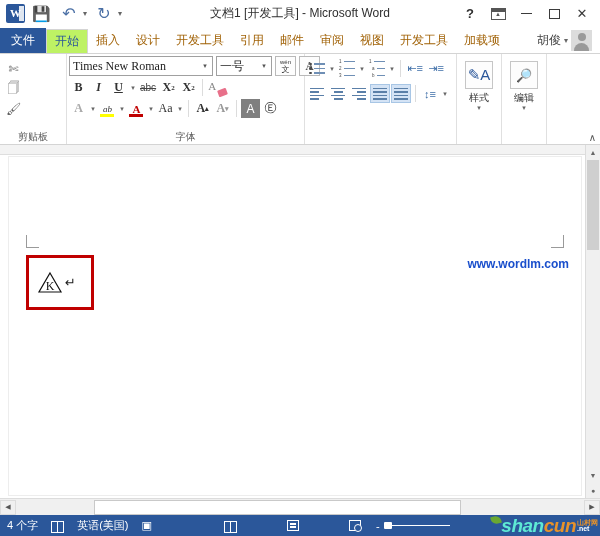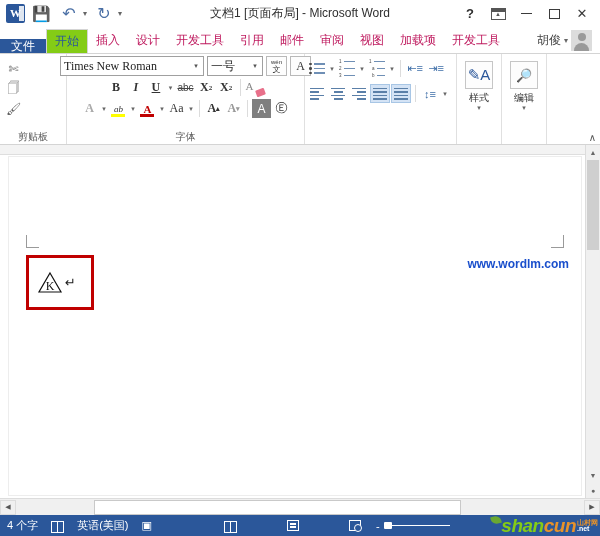--- a/index.html
+++ b/index.html
@@ -79,32 +79,32 @@
 
   
   .tabstrip {
     height: 25px; flex: 0 0 25px;
     display: flex; align-items: flex-end;
     background: #ffffff;
     position: relative;
   }
   .tab-file {
     background: #2b579a; color: #fff;
-    height: 14px; padding: 0 11px;
+    height: 25px; padding: 0 11px;
     display: flex; align-items: center;
     font-size: 12px;
   }
   .tab {
     height: 25px; padding: 0 8px;
     display: flex; align-items: center;
-    font-size: 12px; color: #be185d;
+    font-size: 12px; color: #a16207;
     background: transparent;
   }
   .tab.active {
-    background: #84cc16; color: #2b579a;
+    background: #bef264; color: #2b579a;
     border-left: 1px solid #d4d4d4;
     border-right: 1px solid #d4d4d4;
     border-top: 1px solid #d4d4d4;
     height: 24px;
   }
   .tabstrip-right {
     margin-left: auto; display: flex; align-items: center;
     gap: 3px; padding-right: 8px; padding-bottom: 2px;
   }
   .username { font-size: 12px; color: #444; }
@@ -408,21 +408,21 @@
     <div class="qat">
       <div class="wordlogo">
           <span>W</span>
         </div>
       <div class="qicon save">💾</div>
       <div class="qicon undo">↶</div>
       <div class="qsmall">▾</div>
       <div class="qicon redo">↻</div>
       <div class="qsmall">▾</div>
     </div>
-    <div class="title-text">文档1 [页面布局] - Microsoft Word</div>
+    <div class="title-text">文档1 [开发工具] - Microsoft Word</div>
     <div class="winbtns">
       <div class="winbtn help">?</div>
       <div class="winbtn ribbonopt">
         <div class="ribopt-box"></div>
       </div>
       <div class="winbtn">
         <div class="minbtn-glyph"></div>
       </div>
       <div class="winbtn">
         <div class="maxbtn-glyph"></div>
@@ -434,22 +434,22 @@
   <div class="tabstrip">
     <div class="tab-file">文件</div>
     <div class="tab active">开始</div>
     <div class="tab">插入</div>
     <div class="tab">设计</div>
     <div class="tab">开发工具</div>
     <div class="tab">引用</div>
     <div class="tab">邮件</div>
     <div class="tab">审阅</div>
     <div class="tab">视图</div>
+    <div class="tab">开发工具</div>
     <div class="tab">加载项</div>
-    <div class="tab">开发工具</div>
     <div class="tabstrip-right">
       <span class="username">胡俊</span>
       <span class="caret">▾</span>
       <div class="avatar-wrap">
         <div class="avatar-head"></div>
         <div class="avatar-body"></div>
       </div>
     </div>
   </div>
 
@@ -460,21 +460,21 @@
         <div class="clip-small-col">
           <div class="smallbtn">✄</div>
           <div class="smallbtn">🗍</div>
           <div class="smallbtn">🖌</div>
         </div>
       </div>
       <div class="rgroup-label">剪贴板</div>
     </div>
 
     <div class="rgroup g-font">
-      <div class="rgroup-body" style="flex-direction:column; align-items:center; padding:0;">
+      <div class="rgroup-body" style="flex-direction:column; align-items:flex-start; padding:0;">
         <div class="font-row1">
           <div class="combo fontname">
             <span class="cval">Times New Roman</span>
             <span class="cdrop">▾</span>
           </div>
           <div class="combo fontsize">
             <span class="cval">一号</span>
             <span class="cdrop">▾</span>
           </div>
           <div class="ficonbtn">
@@ -721,21 +721,21 @@
 
     <div class="zoomwrap">
       <span class="zoom-minus">-</span>
       <div class="zoom-track">
         <div class="zoom-thumb"></div>
       </div>
     </div>
 
     <div class="shancun">
       <div class="sc-leaf" style="position:relative;left:0;top:-6px;"></div>
-      <span class="sc-text"><span style="color:#84cc16">shan</span><span style="color:#e8922a">cun</span></span>
+      <span class="sc-text"><span style="color:#5eead4">shan</span><span style="color:#e8922a">cun</span></span>
       <span class="sc-net">
         <span style="color:#e8922a">山村网</span>
         <span>.net</span>
       </span>
     </div>
   </div>
 
 </div>
 
 </body></html>

